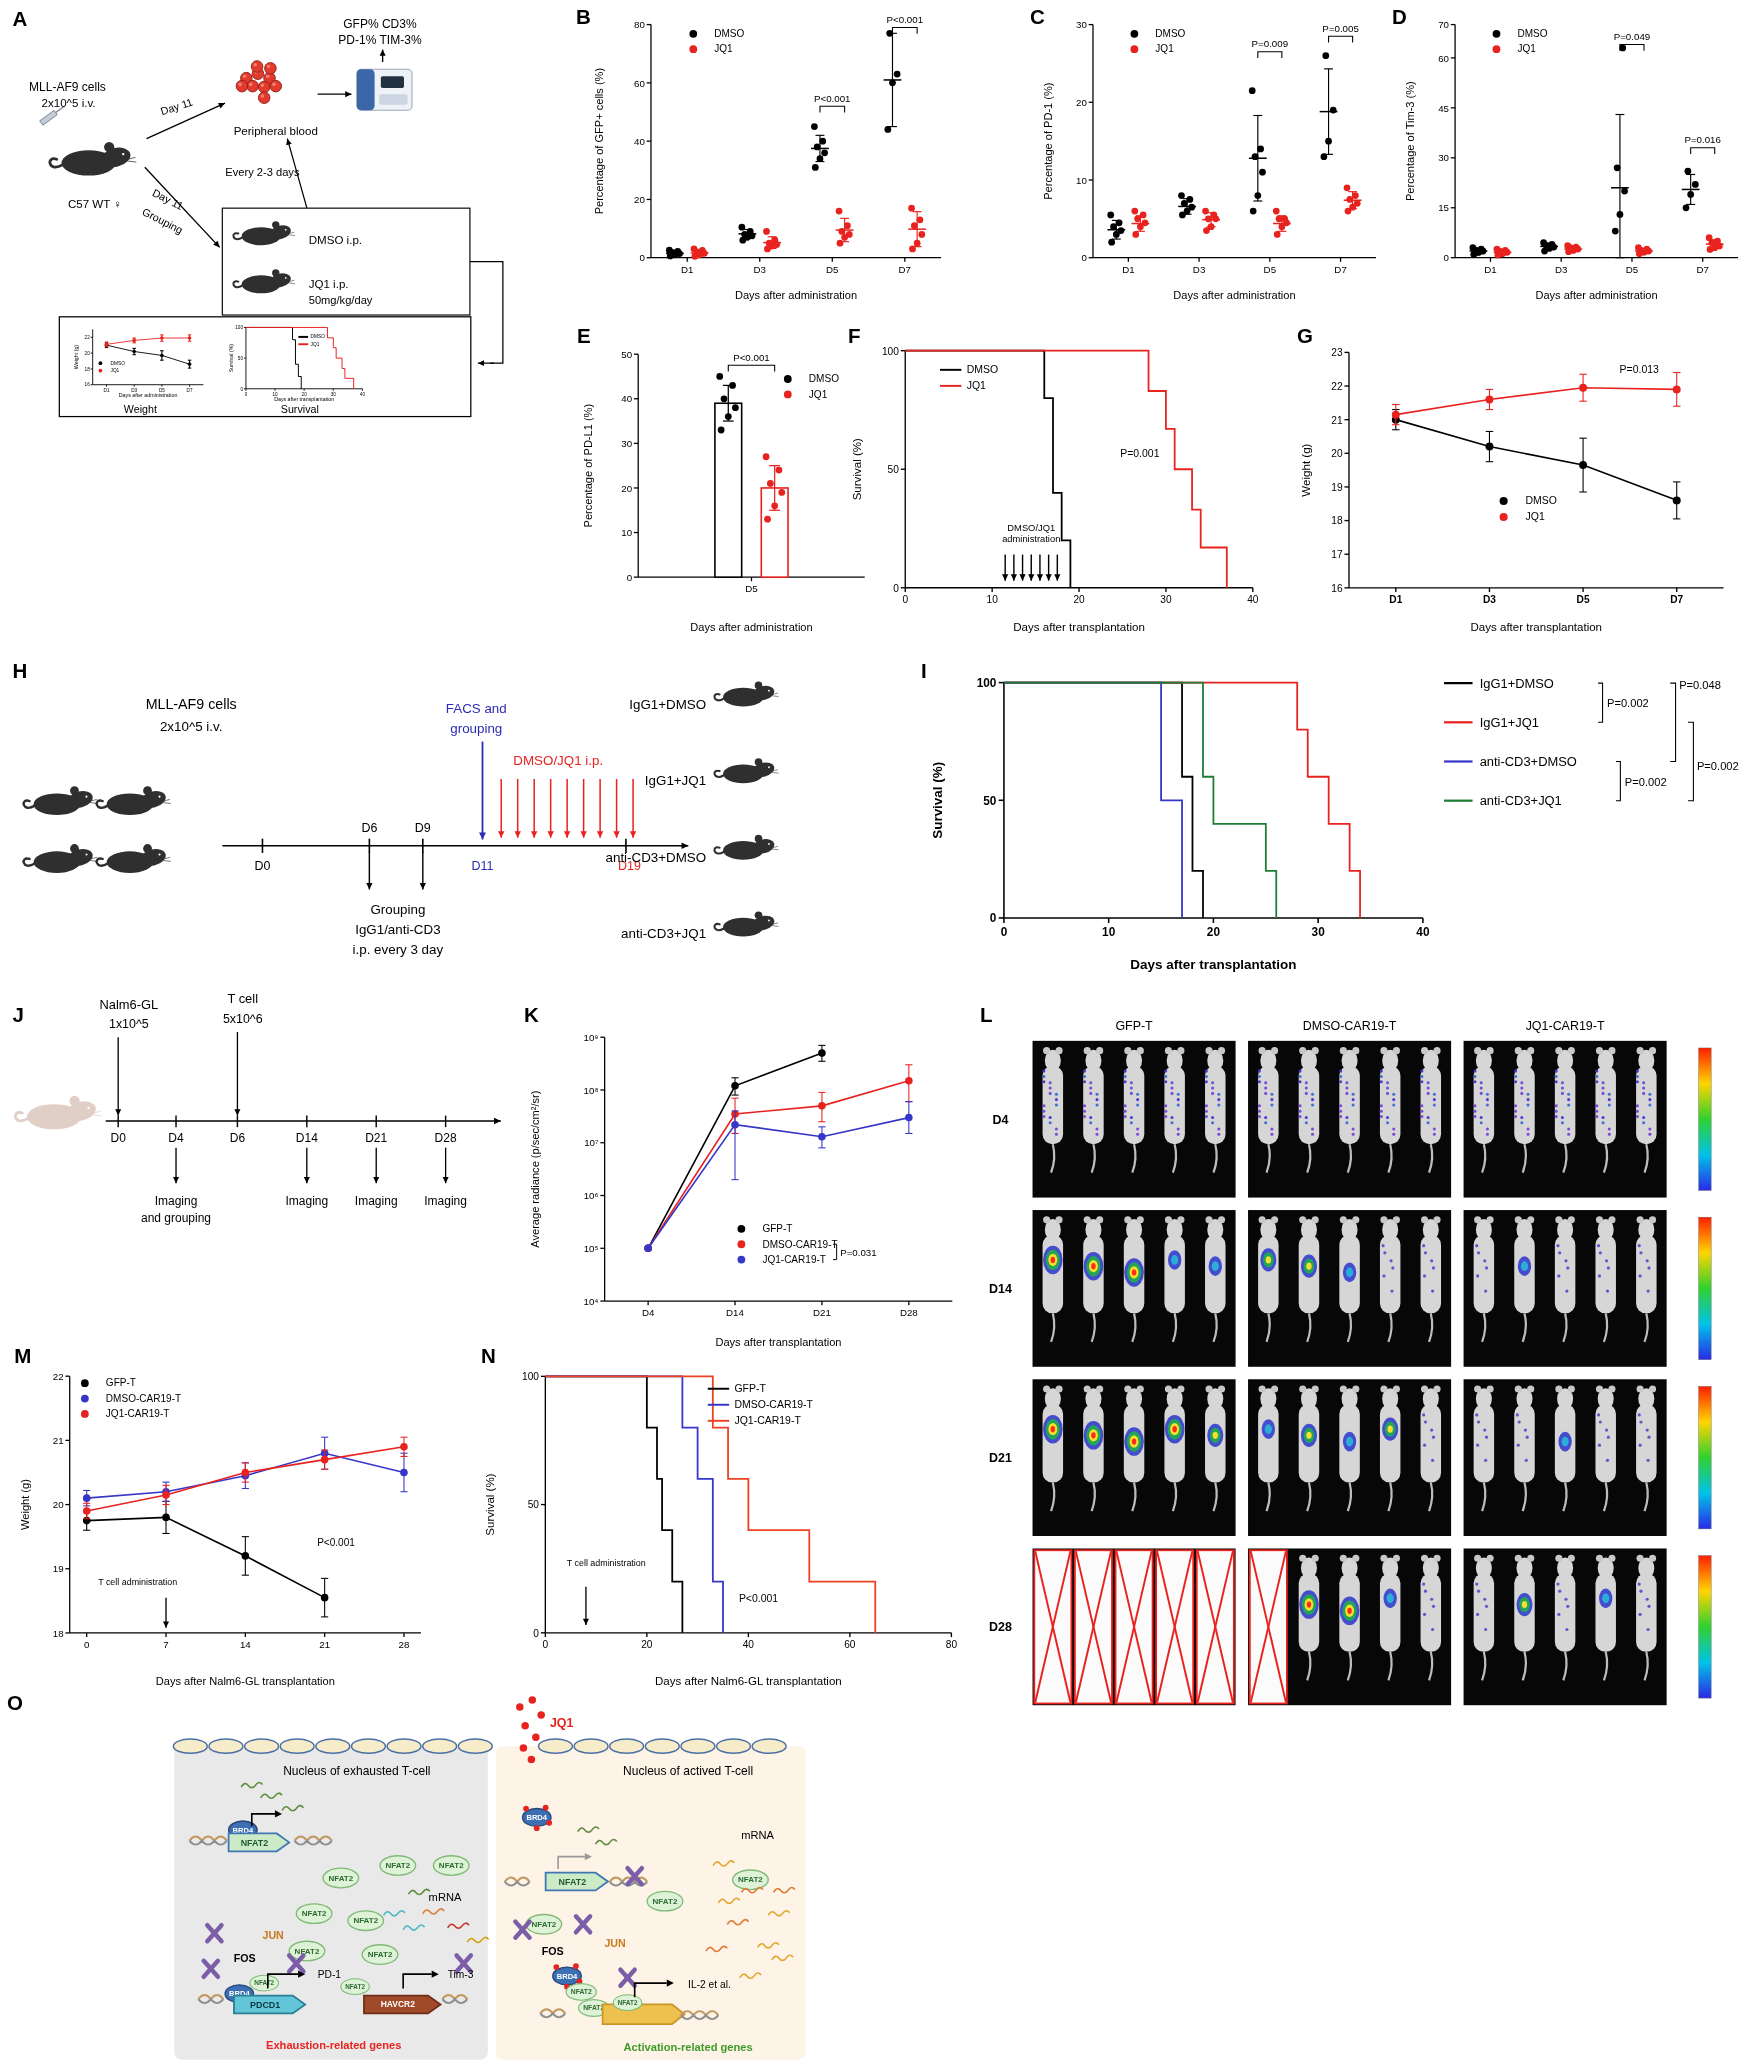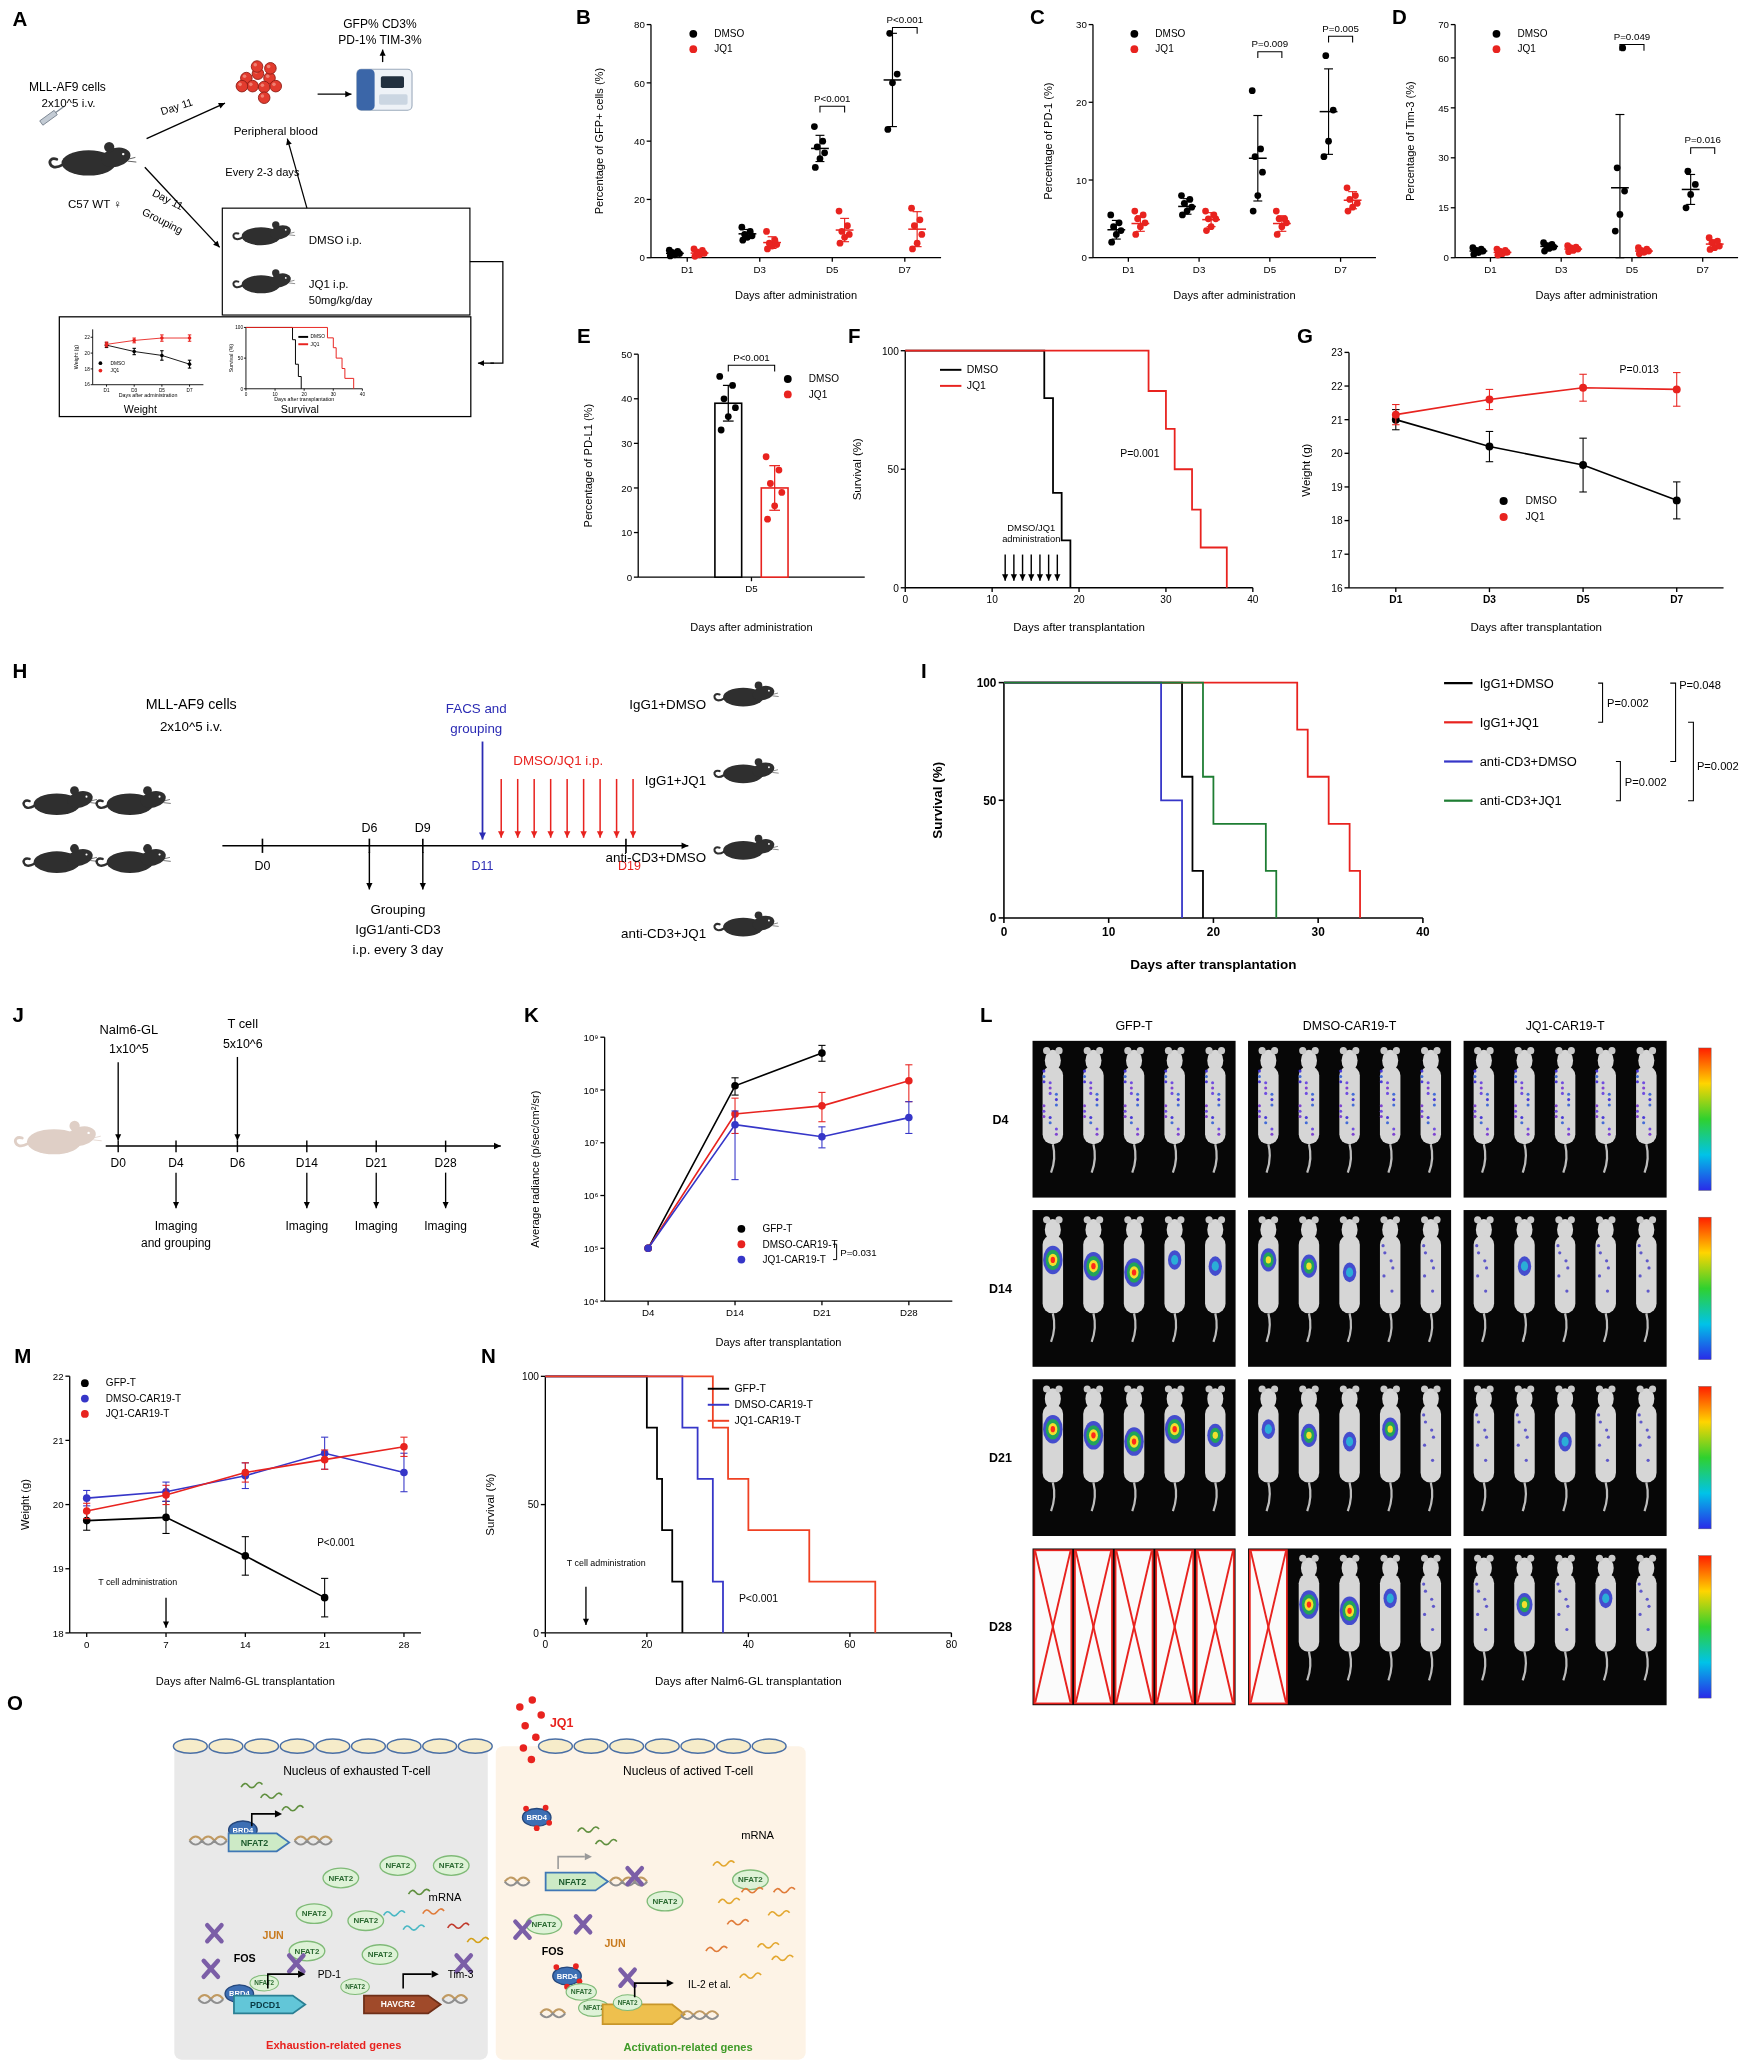--- a/index.html
+++ b/index.html
@@ -777,21 +777,21 @@
       <text x="42" y="154" font-size="14.5" fill="#000" text-anchor="start" font-weight="normal">anti-CD3+JQ1</text>
       <polyline points="175,17 180,17 180,61 175,61" fill="none" stroke="#000" stroke-width="1.2"></polyline>
       <text x="185" y="44" font-size="12.5" fill="#000" text-anchor="start" font-weight="normal">P=0.002</text>
       <polyline points="195,105 200,105 200,149 195,149" fill="none" stroke="#000" stroke-width="1.2"></polyline>
       <text x="205" y="132" font-size="12.5" fill="#000" text-anchor="start" font-weight="normal">P=0.002</text>
       <polyline points="256,17 262,17 262,105 256,105" fill="none" stroke="#000" stroke-width="1.2"></polyline>
       <text x="266" y="24" font-size="12.5" fill="#000" text-anchor="start" font-weight="normal">P=0.048</text>
       <polyline points="276,61 282,61 282,149 276,149" fill="none" stroke="#000" stroke-width="1.2"></polyline>
       <text x="286" y="114" font-size="12.5" fill="#000" text-anchor="start" font-weight="normal">P=0.002</text>
     </svg></div>
-<div class="schem" style="left:12.5px;top:984px;width:504px;height:331px"><svg width="504" height="331" viewBox="0 0 566 372">
+<div class="schem" style="left:12.5px;top:959px;width:504px;height:331px"><svg width="504" height="331" viewBox="0 0 566 372">
       <use href="#mouseShape" transform="translate(6,150) scale(1.05)" color="#dfcfc6"></use>
       <text x="130" y="56" font-size="14.5" fill="#000" text-anchor="middle" font-weight="normal">Nalm6-GL</text>
       <text x="130" y="78" font-size="14" fill="#000" text-anchor="middle" font-weight="normal">1x10^5</text>
       <text x="258" y="50" font-size="14.5" fill="#000" text-anchor="middle" font-weight="normal">T cell</text>
       <text x="258" y="72" font-size="14" fill="#000" text-anchor="middle" font-weight="normal">5x10^6</text>
       <line x1="118" y1="88" x2="118" y2="176" stroke="#000" stroke-width="1.5"></line>
       <polygon points="118,176 121.4,169.0 114.6,169.0" fill="#000"></polygon>
       <line x1="252" y1="82" x2="252" y2="176" stroke="#000" stroke-width="1.5"></line>
       <polygon points="252,176 255.4,169.0 248.6,169.0" fill="#000"></polygon>
       <line x1="104" y1="182" x2="548" y2="182" stroke="#000" stroke-width="1.8"></line>

